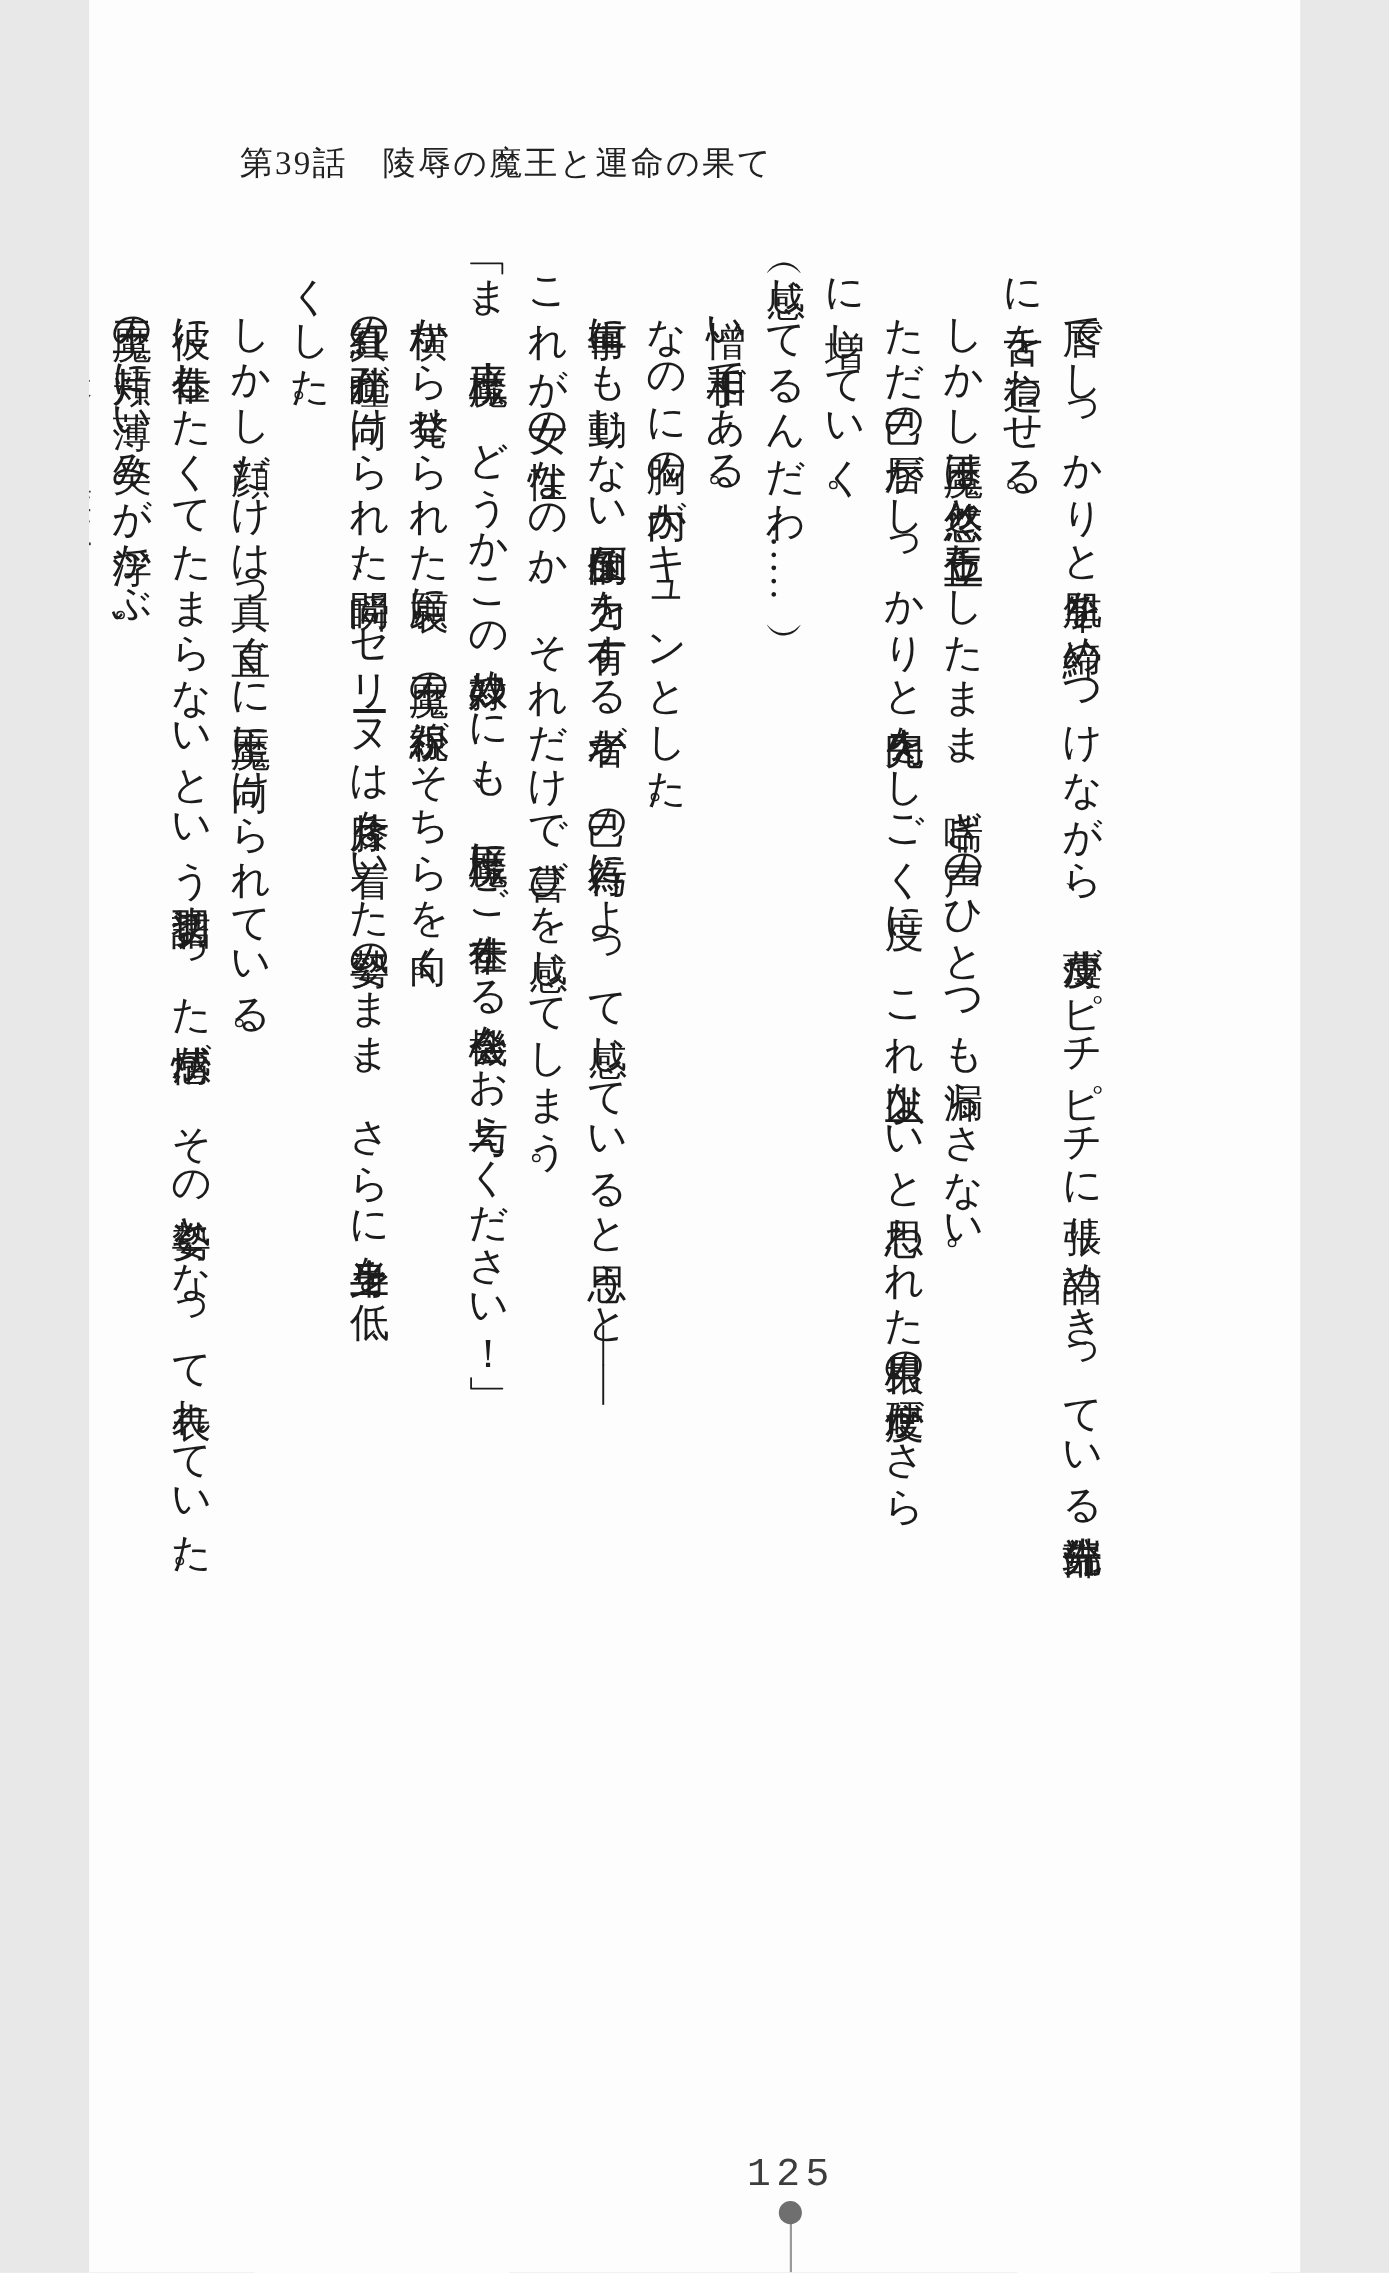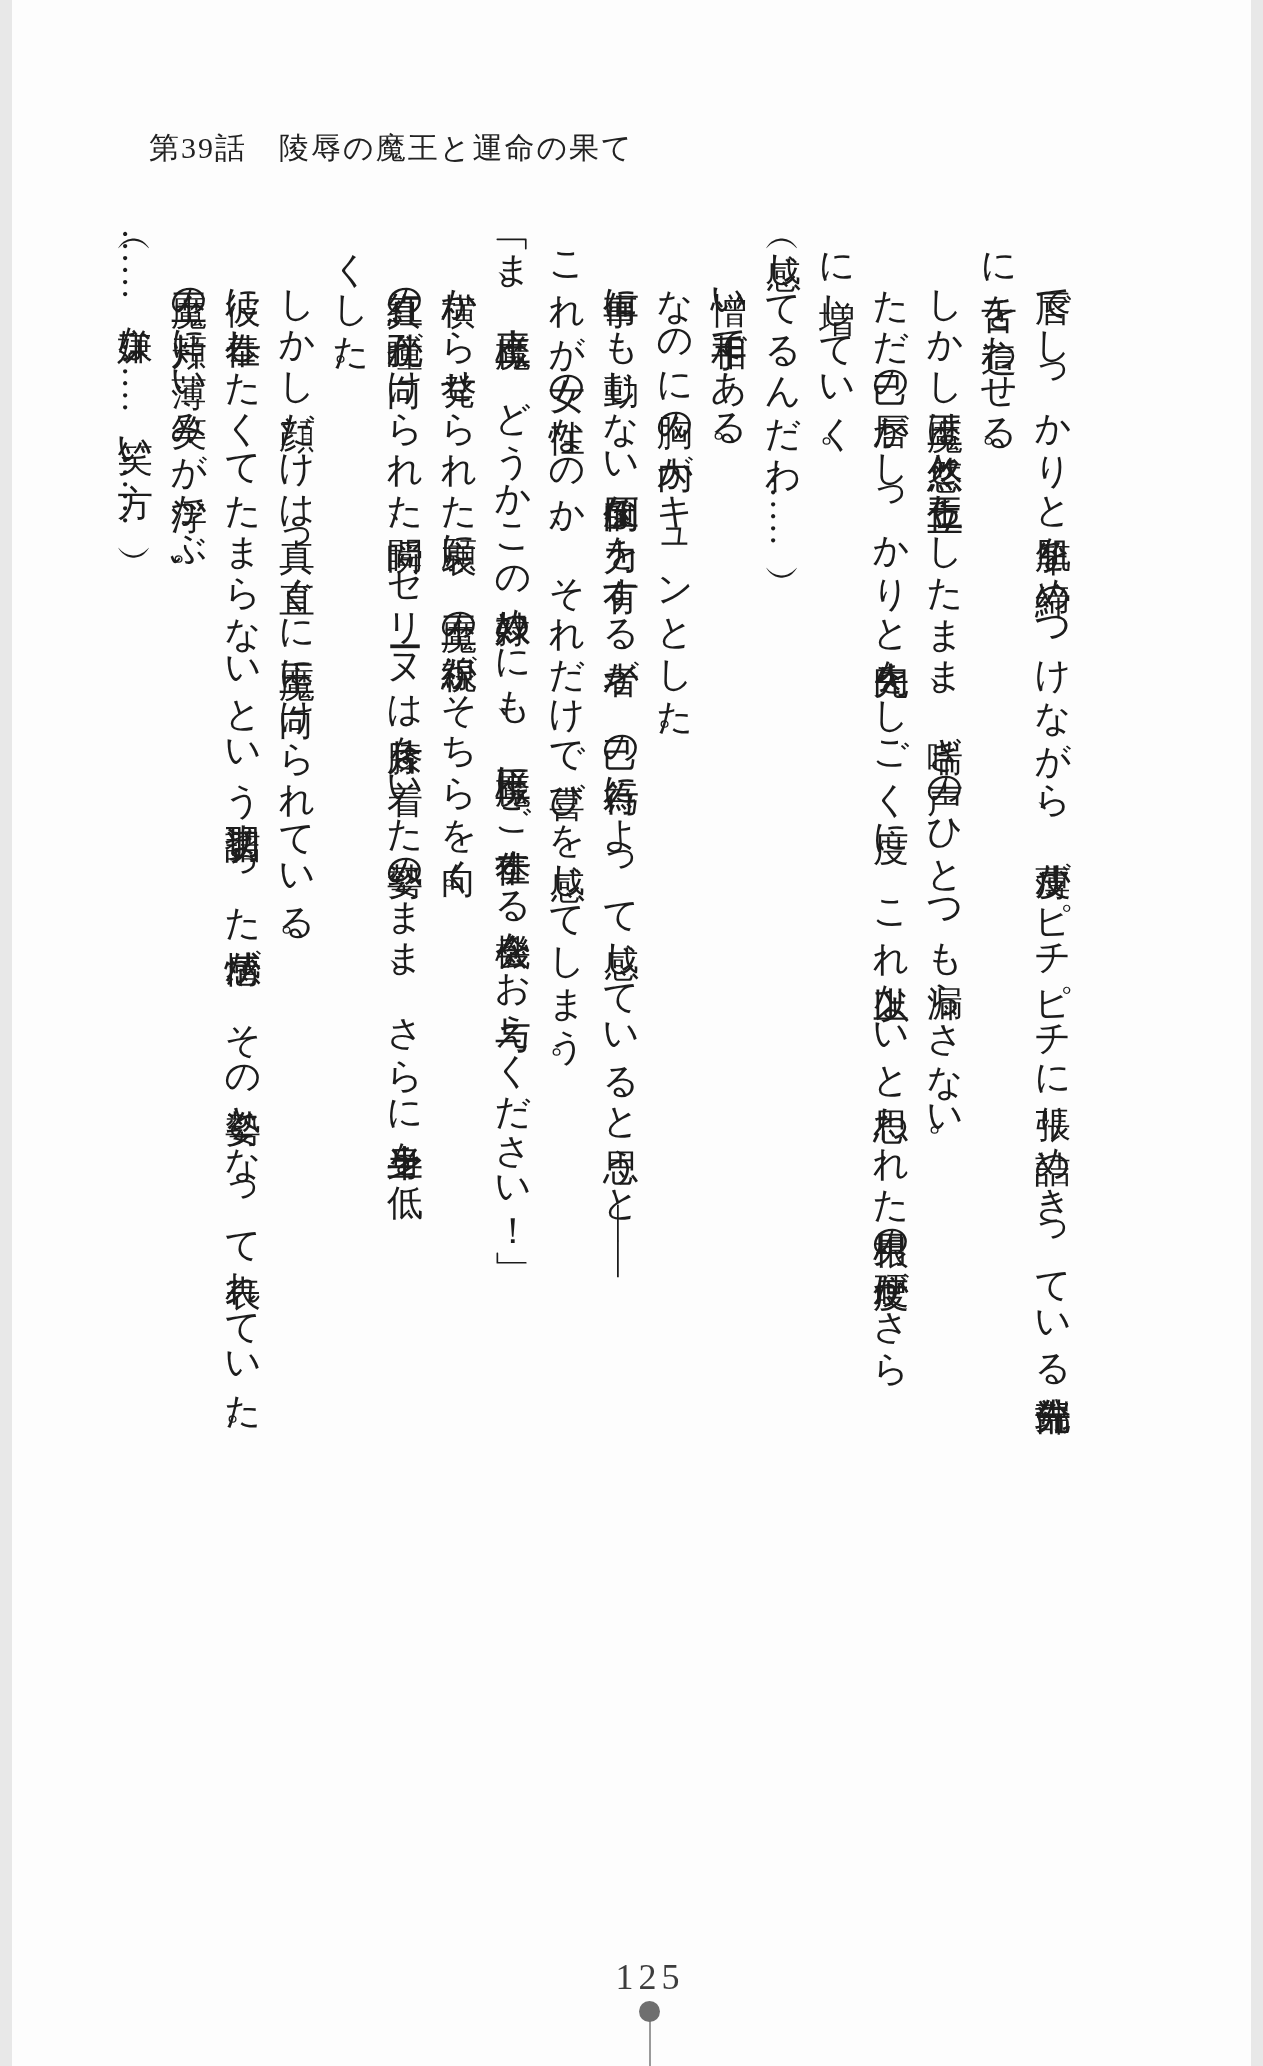--- a/index.html
+++ b/index.html
@@ -1,25 +1,24 @@
 <!DOCTYPE html>
 <html lang="ja"><head>
 <meta charset="utf-8">
 <style>
   html, body { margin: 0; padding: 0; background: #e8e8e8; }
   .page {
     position: relative;
-    width: 1192px;
+    width: 1101px;
     height: 2066px;
     margin: 0 auto;
     background: #fdfdfd;
     overflow: hidden;
     font-family: "Liberation Serif", "DejaVu Serif", serif;
     color: #1c1c1c;
-    padding-left: 47px;
   }
   .chapter-header {
     position: absolute;
     left: 137px;
     top: 128px;
     font-size: 30px;
     letter-spacing: 2px;
     white-space: pre;
     color: #222;
   }
@@ -37,21 +36,21 @@
     line-height: 54px;      
     letter-spacing: 0;
     white-space: pre;        
     color: #1c1c1c;
   }
   .page-number {
     position: absolute;
     left: 638px;
     top: 1956px;
     transform: translateX(-50%);
-    font-family: Liberation Serif, serif;
+    font-family: Liberation Mono, monospace;
     font-size: 36px;
     font-weight: 300;
     letter-spacing: 5px;
     color: #3d3d3d;
     text-align: right;
   }
   .footer-ornament-line {
     position: absolute;
     left: 637px;
     top: 2010px;

